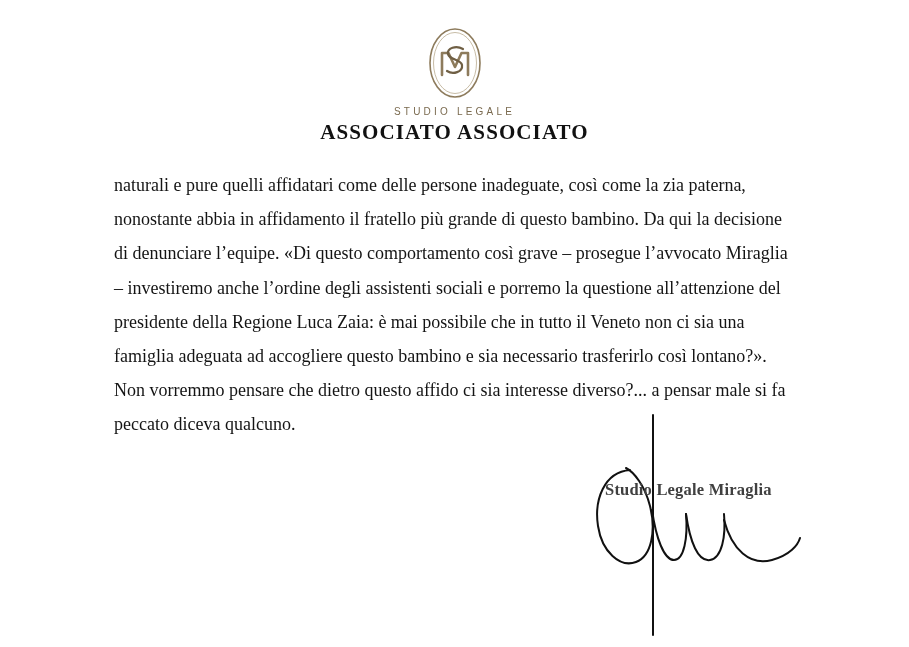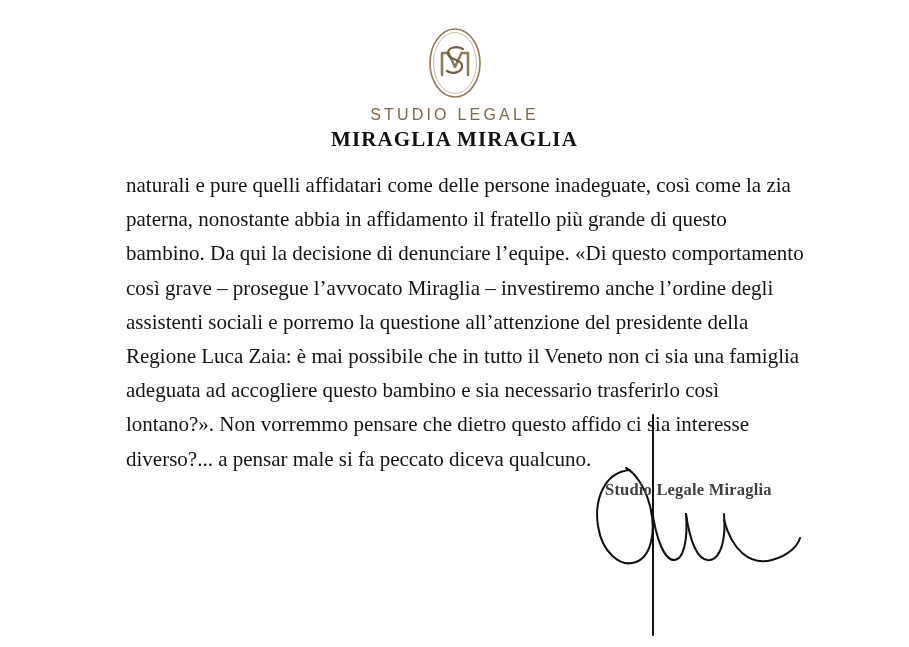--- a/index.html
+++ b/index.html
@@ -27,47 +27,46 @@
   .logo-mark {
     width: 74px;
     height: 74px;
     margin: 0 auto 6px auto;
     position: relative;
   }
   .logo-mark svg { display: block; }
 
   .logo-line-1 {
     font-family: "Liberation Sans", sans-serif;
-    font-size: 16px;
+    font-size: 10px;
     letter-spacing: 3.2px;
     color: #7a6a4f;
     font-weight: 400;
     margin-bottom: 3px;
   }
   .logo-line-2 {
     font-family: "Liberation Serif", serif;
     font-size: 21px;
     font-weight: bold;
     letter-spacing: 1.1px;
     color: #111111;
   }
 
   
   .body-copy {
     position: absolute;
     top: 168px;
     left: 114px;
     width: 681px;
     font-family: "Liberation Serif", serif;
-    font-size: 21px;
+    font-size: 18px;
     line-height: 34.2px;
     text-align: justify;
     text-justify: inter-word;
     color: #141414;
-    margin-left: 12px;
   }
   .body-copy p {
     margin: 0;
     text-align: justify;
   }
   .body-copy p:last-child {
     text-align: left;
   }
 
   
@@ -110,21 +109,21 @@
       <ellipse cx="37" cy="37" rx="21.5" ry="30.5" fill="none" stroke="#b9ab8f" stroke-width="0.8"></ellipse>
 
       <path d="M24 49 L24 27 L30.5 27 L37 41 L43.5 27 L50 27 L50 49" fill="none" stroke="#8d7b5c" stroke-width="2.6" stroke-linecap="round" stroke-linejoin="round"></path>
 
       <path d="M45 23 C38 19, 29 22, 30 28 C31 34, 43 33, 44 39 C45 46, 35 49, 29 45" fill="none" stroke="#6f5f44" stroke-width="2.2" stroke-linecap="round"></path>
     </svg>
   </div>
 
   <div class="logo-line-1">STUDIO LEGALE</div>
 
-  <div class="logo-line-2">MIRAGLIA MIRAGLIA</div>
+  <div class="logo-line-2">ASSOCIATO ASSOCIATO</div>
 </div>
 
 <div class="body-copy">
   <p>naturali e pure quelli affidatari come delle persone inadeguate, così come la zia paterna, nonostante abbia in affidamento il fratello più grande di questo bambino. Da qui la decisione di denunciare l’equipe. «Di questo comportamento così grave – prosegue l’avvocato Miraglia – investiremo anche l’ordine degli assistenti sociali e porremo la questione all’attenzione del presidente della Regione Luca Zaia:  è mai possibile che in tutto il Veneto non ci sia una famiglia adeguata ad accogliere questo bambino e sia necessario trasferirlo così lontano?». Non vorremmo pensare che dietro questo affido ci sia interesse diverso?...  a pensar male si fa peccato diceva qualcuno.</p>
 </div>
 
 <div class="signature-area">
 
   <svg class="signature-scribble" viewBox="0 0 340 230" xmlns="http://www.w3.org/2000/svg">
     <g fill="none" stroke="#111111" stroke-width="2" stroke-linecap="round" stroke-linejoin="round">

